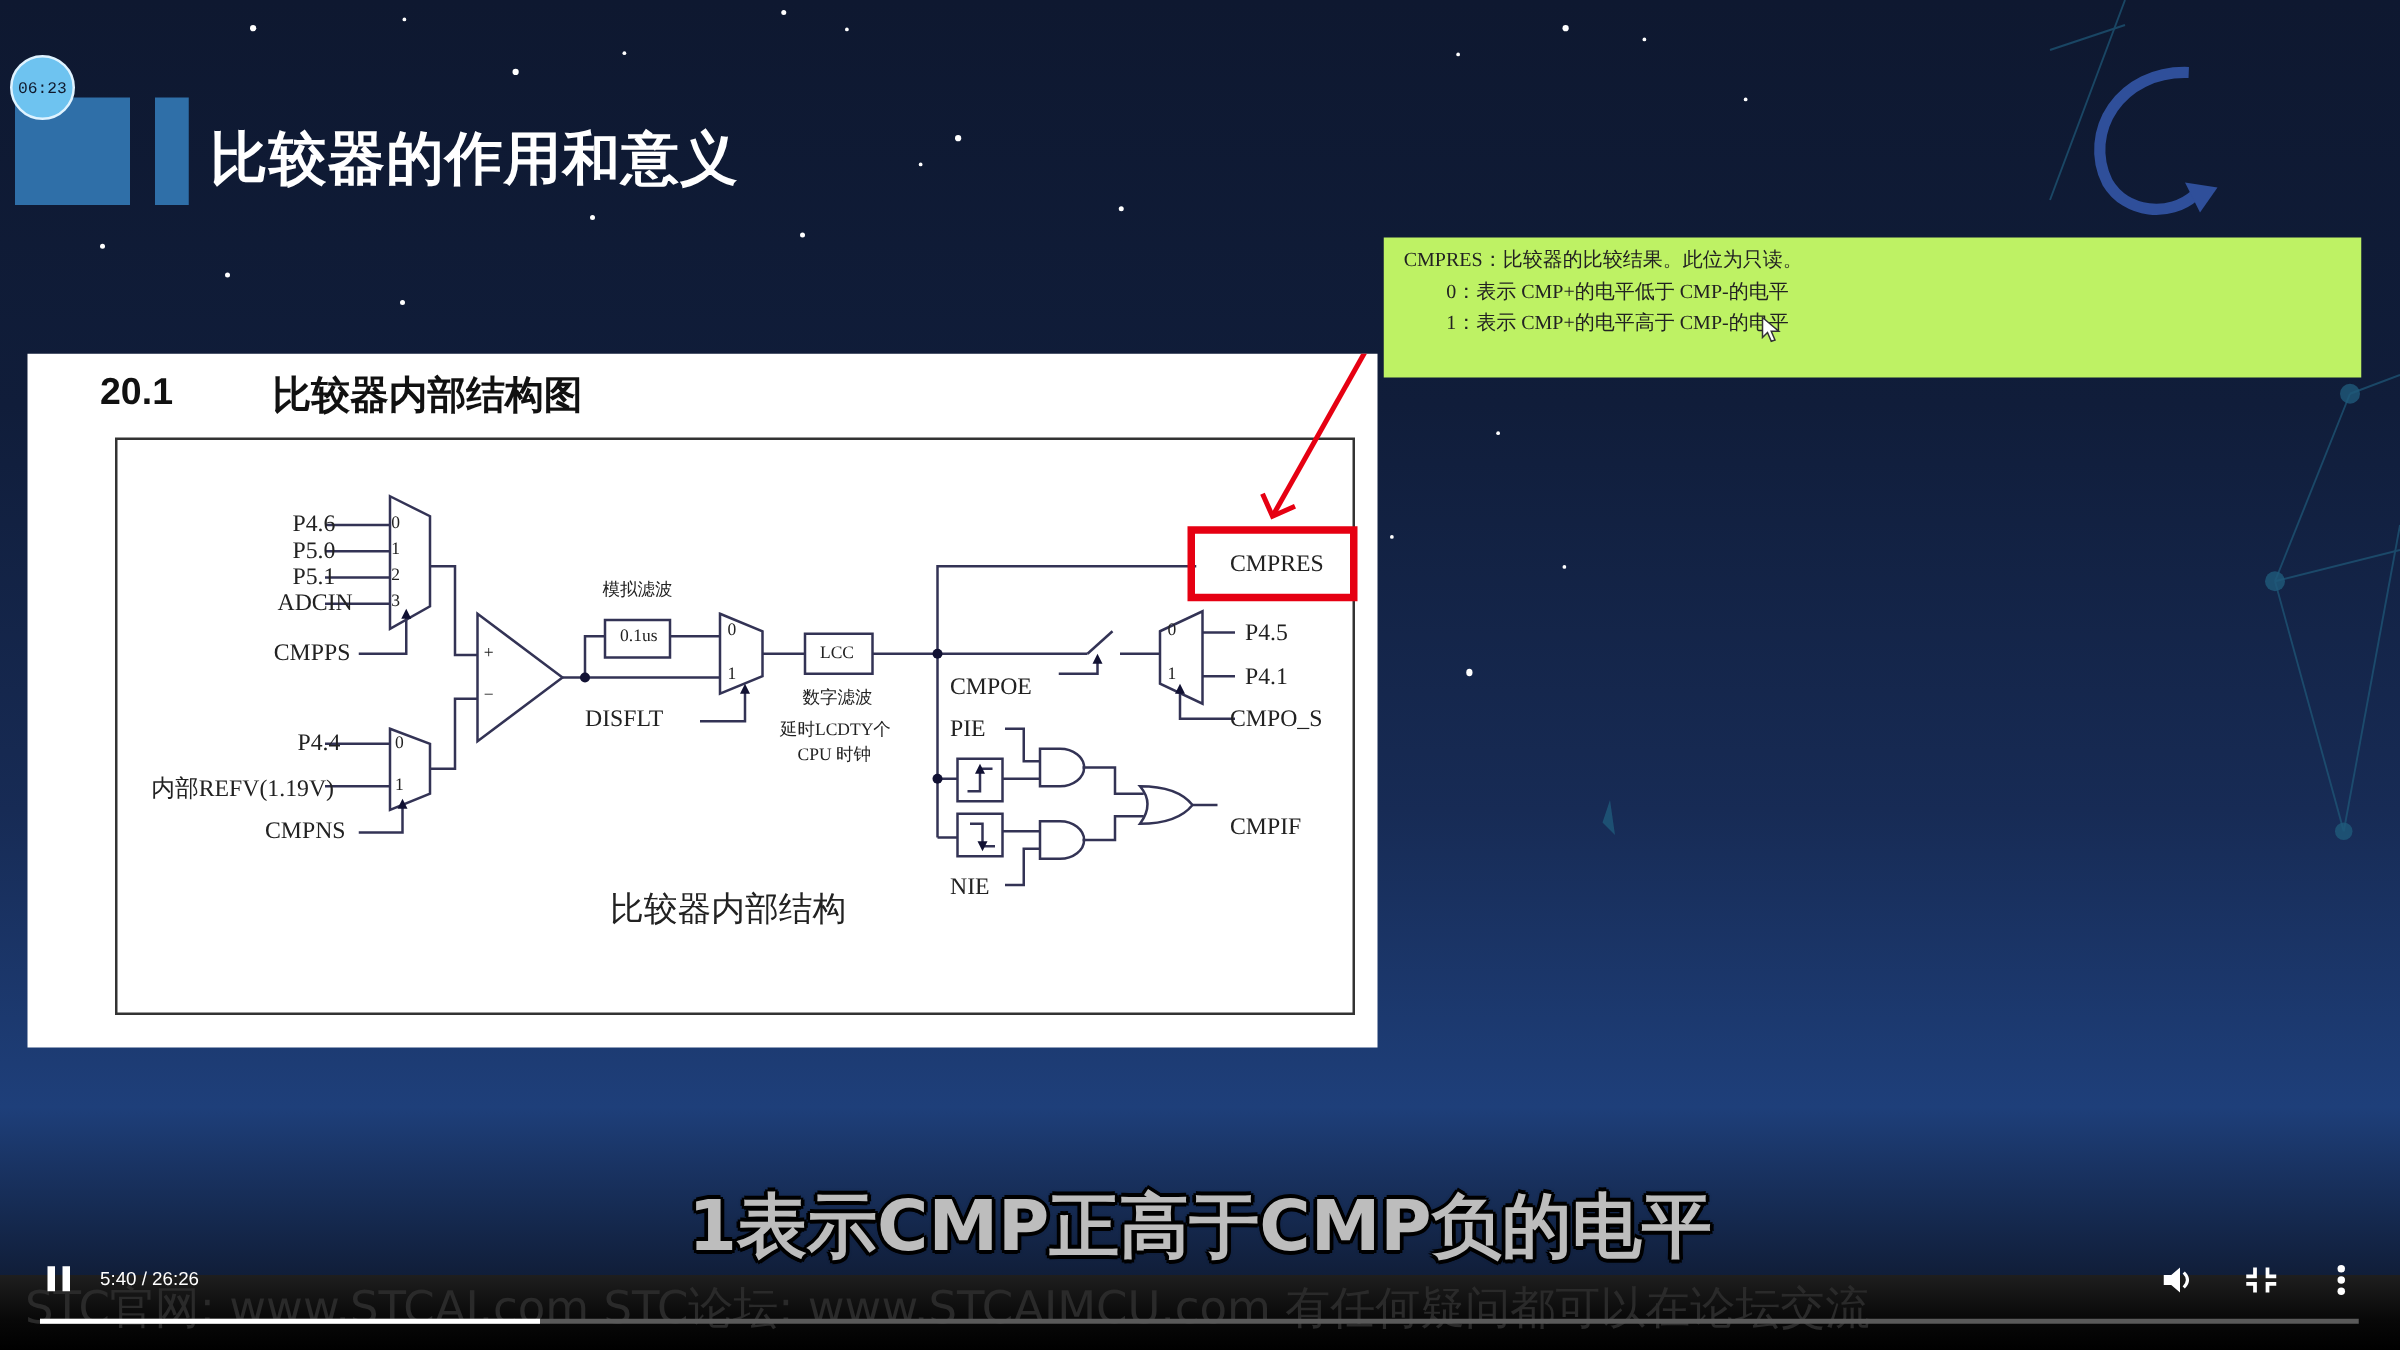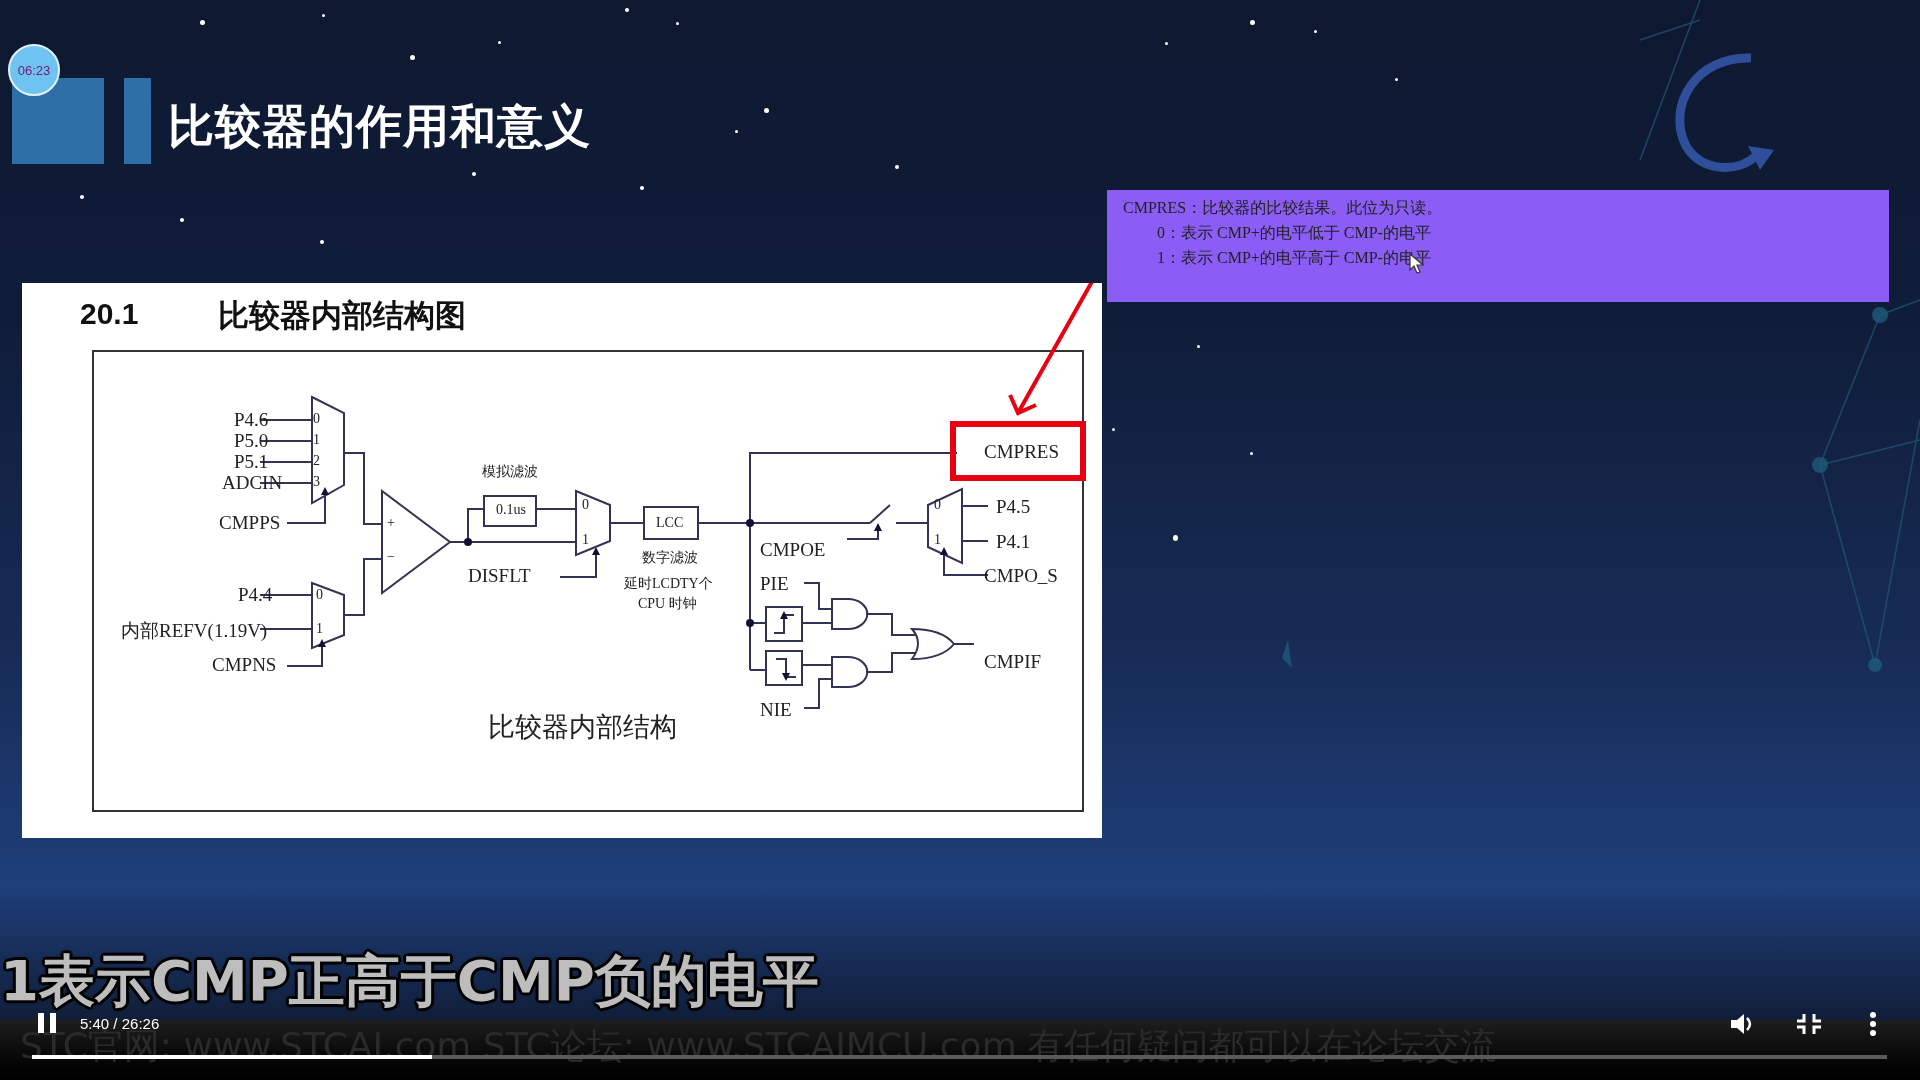--- a/index.html
+++ b/index.html
@@ -2,42 +2,42 @@
 <html><head>
 <meta charset="utf-8">
 <style>
   html, body { margin:0; padding:0; }
   body { width:1920px; height:1080px; overflow:hidden; position:relative; background:#0f1a33; font-family:"DejaVu Sans", sans-serif; }
   .bg { position:absolute; inset:0; background: linear-gradient(180deg, #0e1830 0%, #101d3a 30%, #172b55 60%, #1e3f7a 82%, #0a0f1c 100%); }
   .star { position:absolute; border-radius:50%; background:#fff; }
   .net { position:absolute; inset:0; }
   .title-block-big { position:absolute; left:12px; top:78px; width:92px; height:86px; background:#2f6fa8; }
   .title-block-small { position:absolute; left:124px; top:78px; width:27px; height:86px; background:#2f6fa8; }
-  .timer-badge { position:absolute; left:8px; top:44px; width:52px; height:52px; border-radius:50%; background:#6ec3f0; border:2px solid #dff3ff; color:#701a75; font-size:13px; display:flex; align-items:center; justify-content:center; font-family:Liberation Sans, sans-serif; box-sizing:border-box; }
+  .timer-badge { position:absolute; left:8px; top:44px; width:52px; height:52px; border-radius:50%; background:#6ec3f0; border:2px solid #dff3ff; color:#0f172a; font-size:13px; display:flex; align-items:center; justify-content:center; font-family:Liberation Mono, monospace; box-sizing:border-box; }
   .slide-title { position:absolute; left:168px; top:96px; font-size:46px; font-weight:bold; color:#fff; letter-spacing:1px; font-family:"DejaVu Sans", sans-serif; }
   .logo { position:absolute; left:1428px; top:40px; width:490px; height:140px; }
   .logo-ai { position:absolute; left:10px; top:0; font-family:"Liberation Serif", serif; font-style:italic; font-weight:bold; font-size:130px; color:#2f4f9a; line-height:140px; }
   .logo-text { position:absolute; left:262px; top:22px; font-family:"Liberation Serif", serif; font-weight:bold; color:#3f5b9c; font-size:22px; line-height:26px; text-align:center; }
   .logo-swirl { position:absolute; left:228px; top:6px; }
 
   .panel { position:absolute; left:22px; top:267px; width:1080px; height:555px; background:#fff;margin-top:16px; }
   .section-num { position:absolute; left:58px; top:14px; font-size:30px; font-weight:bold; font-family:"Liberation Sans", sans-serif; color:#111; }
   .section-title { position:absolute; left:196px; top:12px; font-size:31px; font-weight:bold; color:#111; }
   .diagram-box { position:absolute; left:70px; top:67px; width:992px; height:462px; border:2px solid #333; box-sizing:border-box; }
   .diagram-svg { position:absolute; left:0; top:0; }
   .dlabel { position:absolute; font-family:"Liberation Serif", serif; font-size:19px; color:#222; white-space:nowrap; }
   .dsmall { font-size:14px; }
   .note-red { position:absolute; font-size:13px; font-weight:bold; color:#e02020; line-height:20px; font-family:"DejaVu Serif", serif; }
   .caption { position:absolute; font-size:27px; color:#222; font-family:"DejaVu Sans", sans-serif; }
   .cmpres-box { position:absolute; border:6px solid #e60012; box-sizing:border-box; }
 
-  .note-panel { position:absolute; left:1107px; top:190px; width:782px; height:112px; background:#8b5cf6; font-family:"Liberation Serif", serif; color:#222; font-size:16px; }
+  .note-panel { position:absolute; left:1107px; top:190px; width:782px; height:112px; background:#bef264; font-family:"Liberation Serif", serif; color:#222; font-size:16px; }
   .note-line { position:absolute; white-space:nowrap; }
 
-  .subtitle { position:absolute; left:0; width:1920px; top:944px; text-align:left; font-size:56px; font-weight:bold; color:#bdbdbd; -webkit-text-stroke:0; text-shadow: 0 0 4px #000, 2px 2px 0 #000, -2px -2px 0 #000, 2px -2px 0 #000, -2px 2px 0 #000, 3px 0 0 #000, -3px 0 0 #000, 0 3px 0 #000, 0 -3px 0 #000; font-family:"DejaVu Sans", sans-serif; }
+  .subtitle { position:absolute; left:0; width:1920px; top:944px; text-align:center; font-size:56px; font-weight:bold; color:#bdbdbd; -webkit-text-stroke:0; text-shadow: 0 0 4px #000, 2px 2px 0 #000, -2px -2px 0 #000, 2px -2px 0 #000, -2px 2px 0 #000, 3px 0 0 #000, -3px 0 0 #000, 0 3px 0 #000, 0 -3px 0 #000; font-family:"DejaVu Sans", sans-serif; }
 
   .controls { position:absolute; left:0; top:1020px; width:1920px; height:60px; background:linear-gradient(180deg, #1e1e1e 0%, #080808 60%, #000 100%); }
   .watermark { position:absolute; left:20px; top:1022px; font-size:36px; color:#2a2a2a; white-space:nowrap; font-family:"DejaVu Sans", sans-serif; }
   .play-btn { position:absolute; left:36px; top:1013px; width:24px; height:22px; cursor:pointer; }
   .play-btn span { position:absolute; top:0; width:6px; height:20px; background:#fff; }
   .time { position:absolute; left:80px; top:1015px; color:#fff; font-size:15px; font-family:"Liberation Sans", sans-serif; }
   .progress-track { position:absolute; left:32px; top:1055px; width:1855px; height:4px; background:#5a5a5a; }
   .progress-fill { position:absolute; left:0; top:0; height:4px; background:#fff; }
   .ctl-icon { position:absolute; top:1010px; width:30px; height:28px; cursor:pointer; }
 </style>

